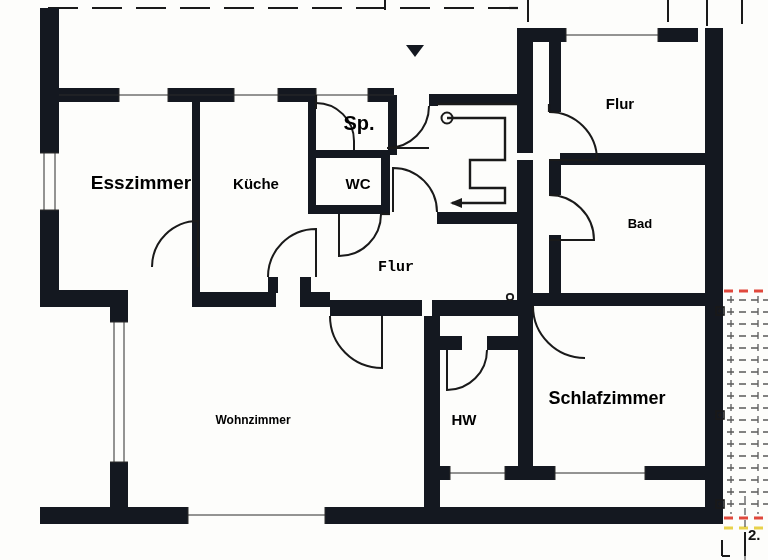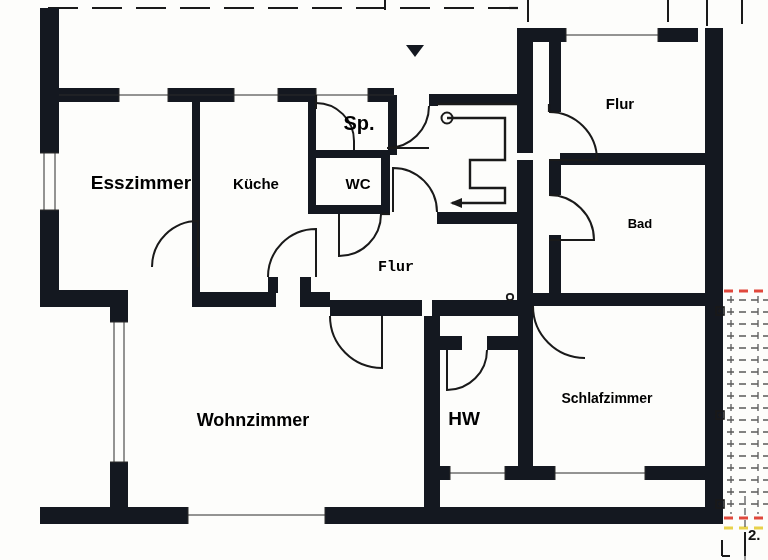--- a/index.html
+++ b/index.html
@@ -253,21 +253,21 @@
       <path d="M 745 532 L 745 556"></path>
     </g>
 
   </svg>
 
   <div class="room-label" style="left:141px; top:183px; font-size:19px;">Esszimmer</div>
   <div class="room-label" style="left:256px; top:183px; font-size:15px;">Küche</div>
   <div class="room-label" style="left:359px; top:123px; font-size:20px;">Sp.</div>
   <div class="room-label" style="left:358px; top:183px; font-size:15px;">WC</div>
   <div class="room-label" style="left:396px; top:267px; font-size:15px;font-family:Liberation Mono, monospace;">Flur</div>
-  <div class="room-label" style="left:253px; top:420px; font-size:18px;">Wohnzimmer</div>
-  <div class="room-label" style="left:464px; top:419px; font-size:19px;">HW</div>
+  <div class="room-label" style="left:253px; top:420px; font-size:12px;">Wohnzimmer</div>
+  <div class="room-label" style="left:464px; top:419px; font-size:15px;">HW</div>
   <div class="room-label" style="left:620px; top:103px; font-size:15px;">Flur</div>
   <div class="room-label" style="left:640px; top:223px; font-size:13px;">Bad</div>
-  <div class="room-label" style="left:607px; top:398px; font-size:14px;">Schlafzimmer</div>
+  <div class="room-label" style="left:607px; top:398px; font-size:18px;">Schlafzimmer</div>
 
   <div class="dim-label" style="left:748px; top:526px; font-size:15px;">2.</div>
 
 </div>
 
 </body></html>

